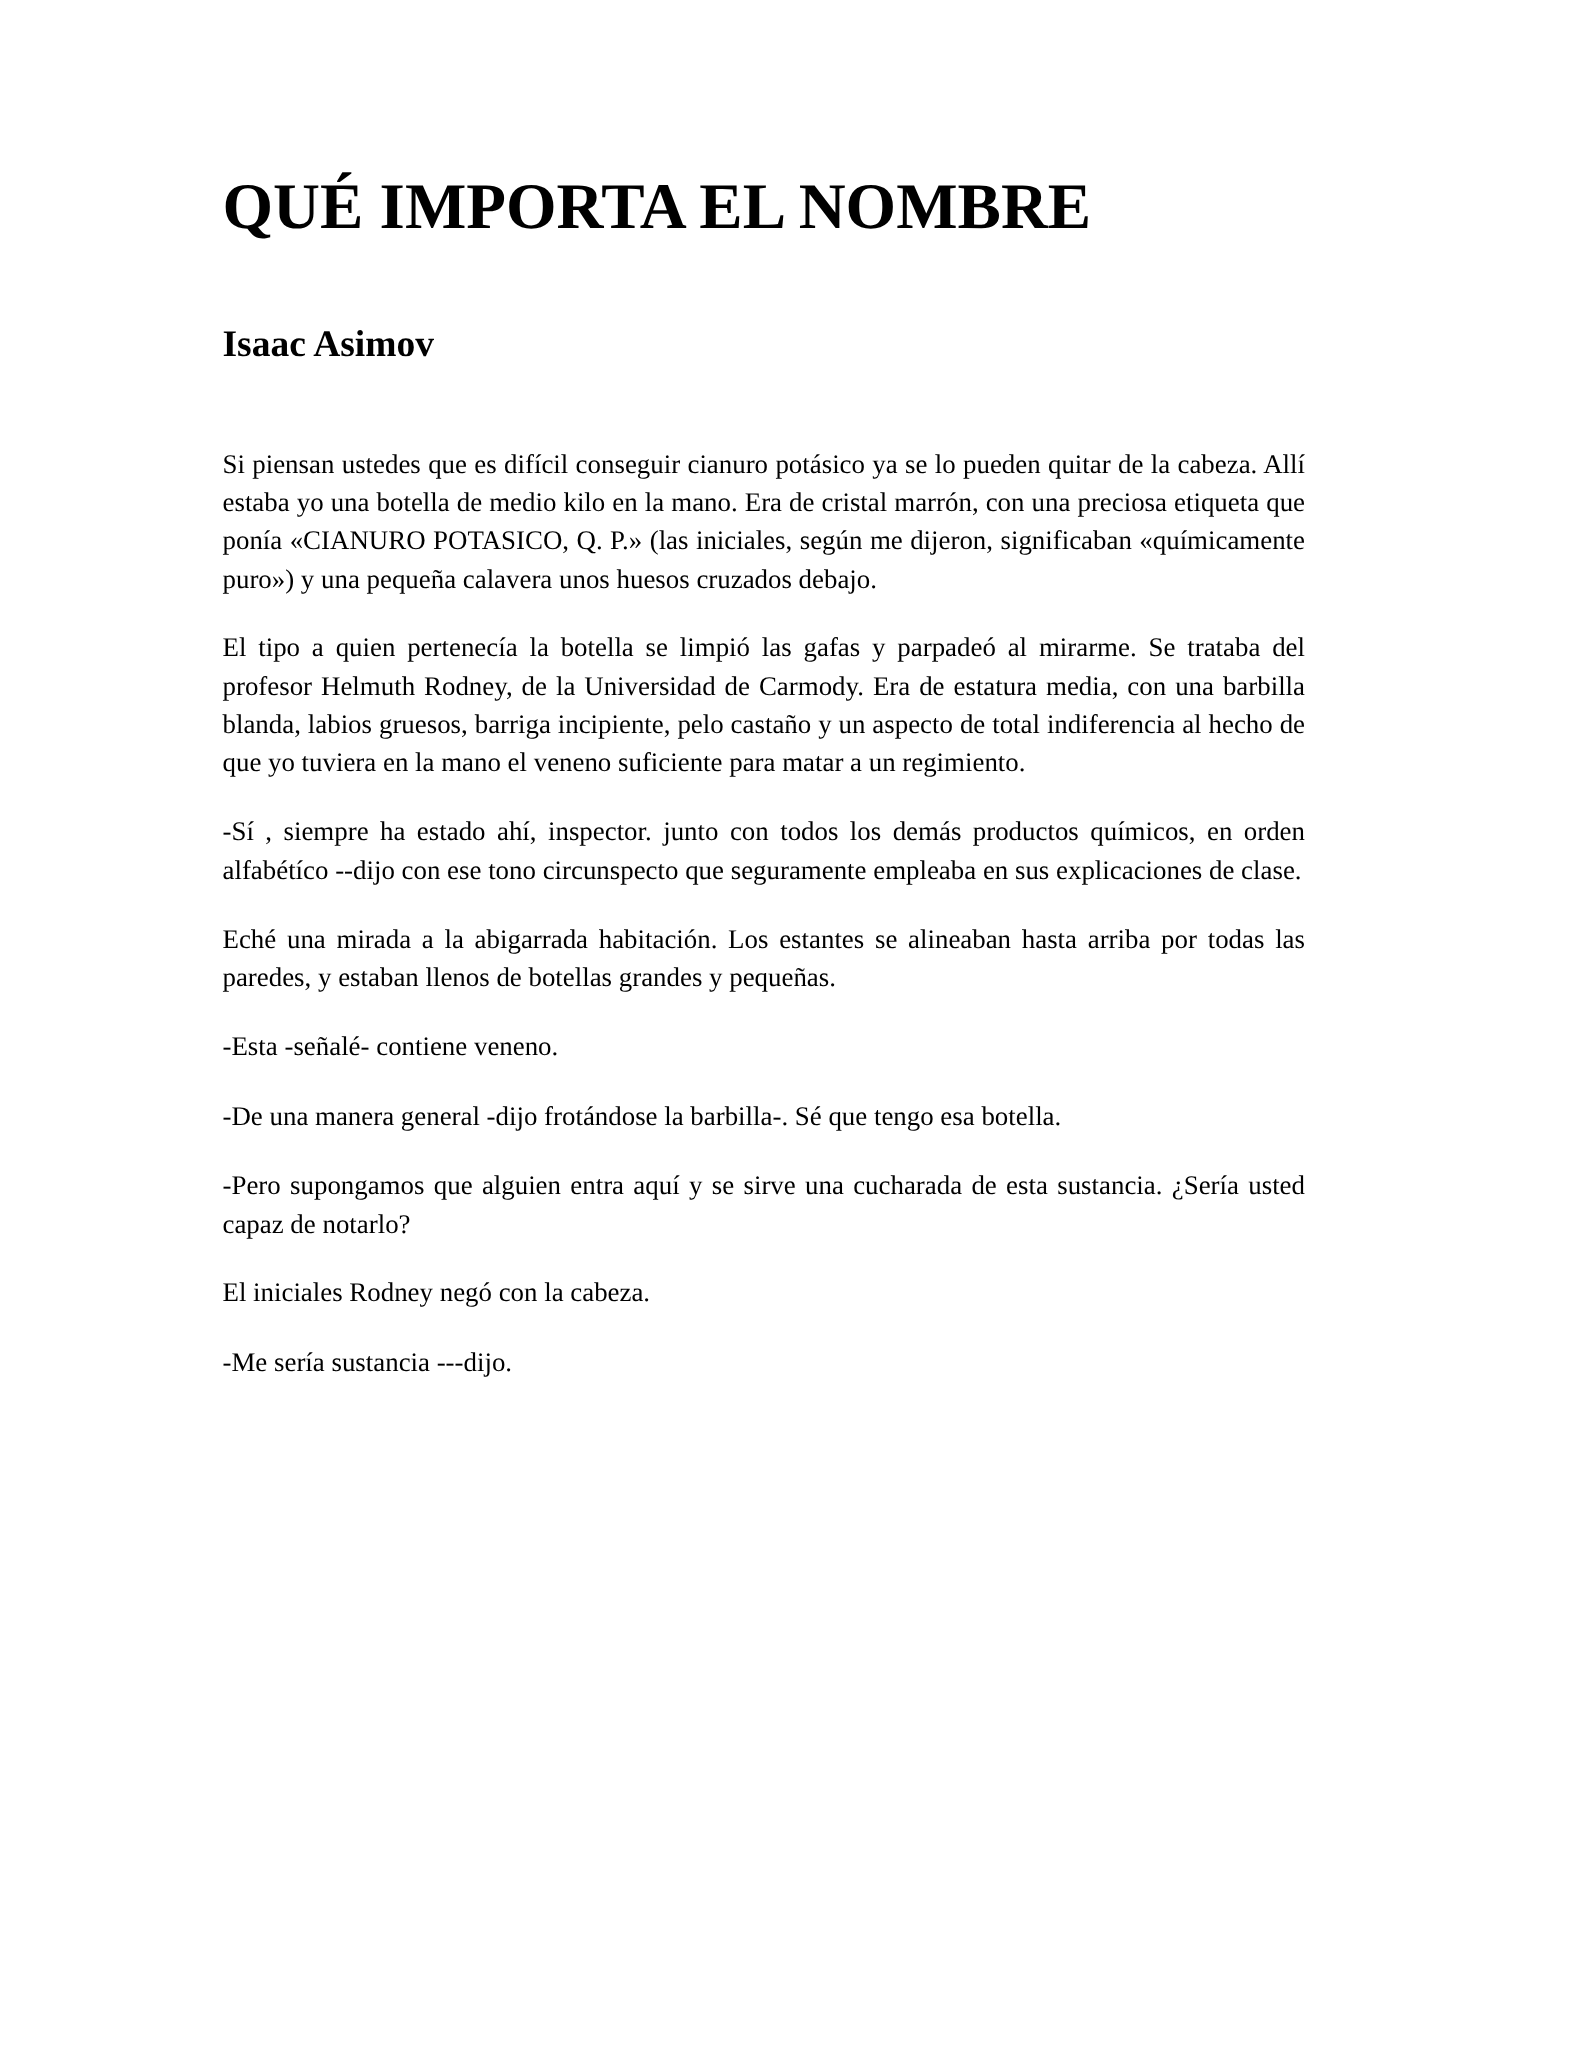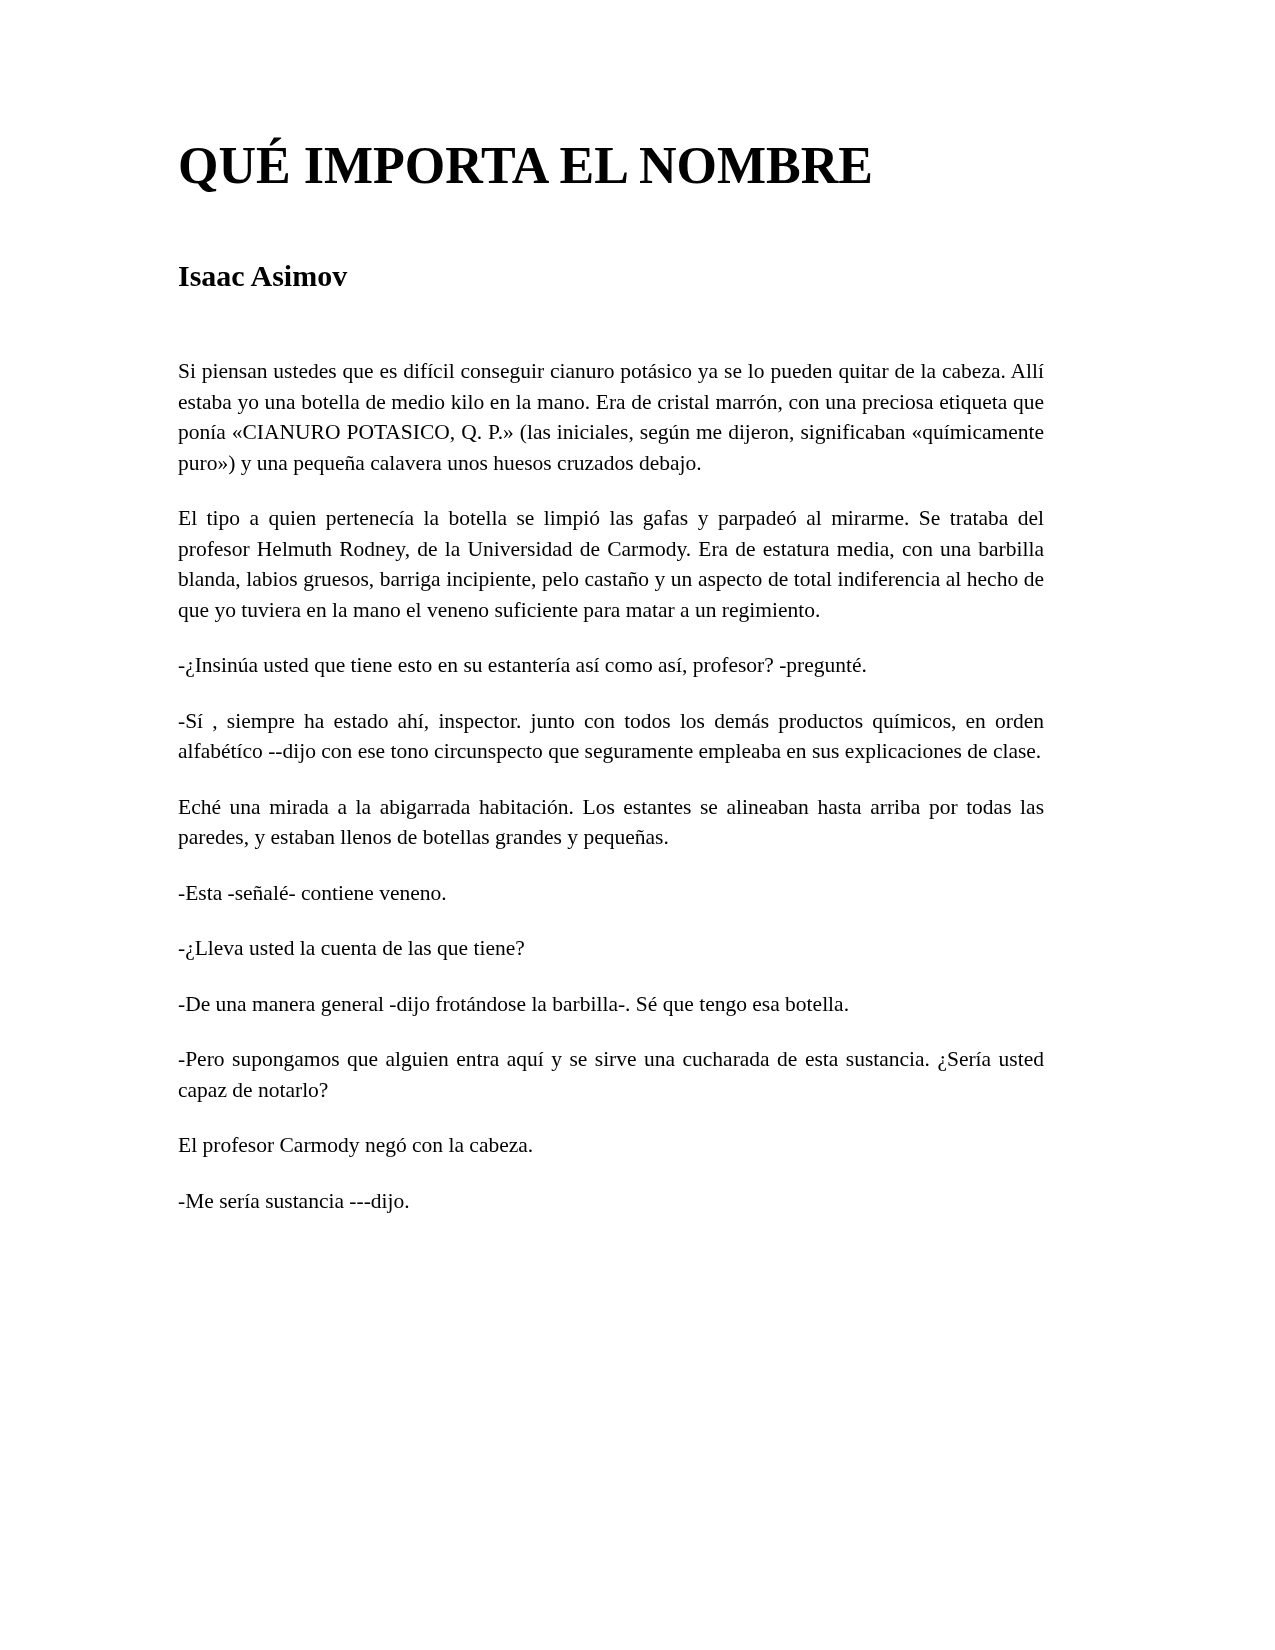--- a/index.html
+++ b/index.html
@@ -70,25 +70,23 @@
 <div class="page">
   <div class="content">
 
     <h1 class="doc-title">QUÉ IMPORTA EL NOMBRE</h1>
 
     <h2 class="doc-author">Isaac Asimov</h2>
 
     <div class="body-block">
       <p class="para">Si piensan ustedes que es difícil conseguir cianuro potásico ya se lo pueden quitar de la cabeza. Allí estaba yo una botella de medio kilo en la mano. Era de cristal marrón, con una preciosa etiqueta que ponía «CIANURO POTASICO, Q. P.» (las iniciales, según me dijeron, significaban «químicamente puro») y una pequeña calavera unos huesos cruzados debajo.</p>
       <p class="para">El tipo a quien pertenecía la botella se limpió las gafas y parpadeó al mirarme. Se trataba del profesor Helmuth Rodney, de la Universidad de Carmody. Era de estatura media, con una barbilla blanda, labios gruesos, barriga incipiente, pelo castaño y un aspecto de total indiferencia al hecho de que yo tuviera en la mano el veneno suficiente para matar a un regimiento.</p>
-      <p class="para">-¿Insinúa usted que tiene esto en su estantería así como así, profesor? -pregunté.</p>
       <p class="para">-Sí , siempre ha estado ahí, inspector. junto con todos los demás productos químicos, en orden alfabétíco --dijo con ese tono circunspecto que seguramente empleaba en sus explicaciones de clase.</p>
       <p class="para">Eché una mirada a la abigarrada habitación. Los estantes se alineaban hasta arriba por todas las paredes, y estaban llenos de botellas grandes y pequeñas.</p>
       <p class="para">-Esta -señalé- contiene veneno.</p>
-      <p class="para">-¿Lleva usted la cuenta de las que tiene?</p>
       <p class="para">-De una manera general -dijo frotándose la barbilla-. Sé que tengo esa botella.</p>
       <p class="para">-Pero supongamos que alguien entra aquí y se sirve una cucharada de esta sustancia. ¿Sería usted capaz de notarlo?</p>
-      <p class="para">El profesor Carmody negó con la cabeza.</p>
+      <p class="para">El iniciales Rodney negó con la cabeza.</p>
       <p class="para">-Me sería sustancia ---dijo.</p>
     </div>
 
   </div>
 </div>
 
 </body></html>

